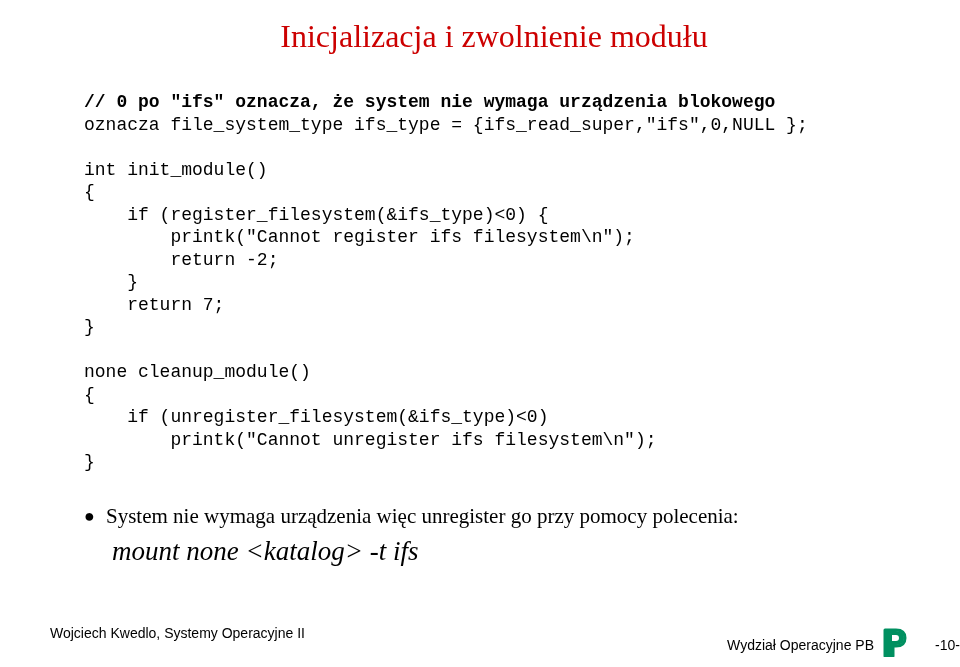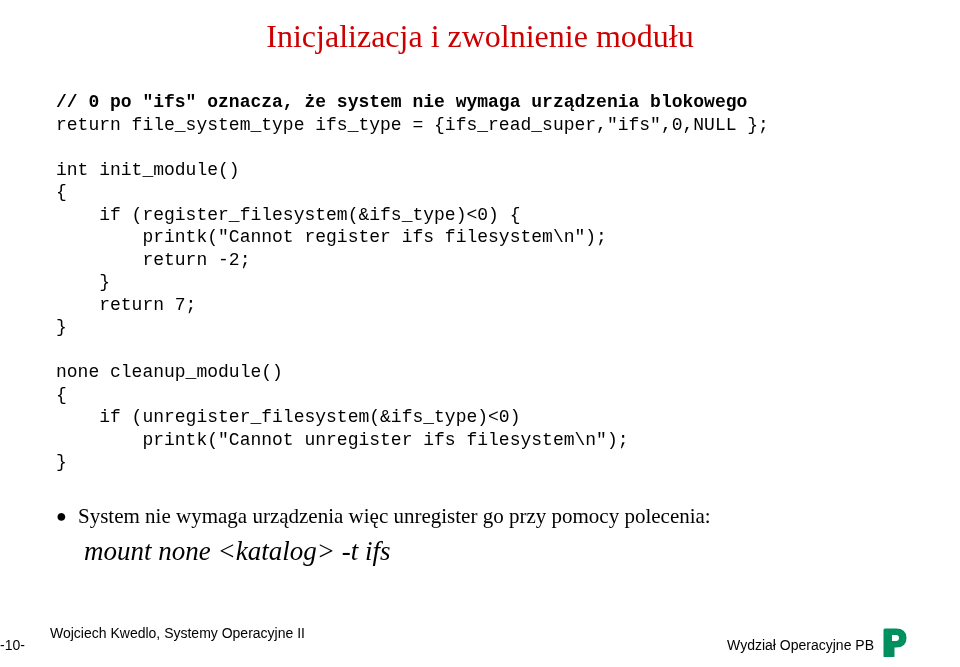--- a/index.html
+++ b/index.html
@@ -11,21 +11,21 @@
     font-family: "Times New Roman", Times, serif;
     color: #000000;
     position: relative;
     overflow: hidden;
   }
   .slide {
     width: 960px;
     height: 667px;
     position: relative;
     box-sizing: border-box;
-    padding: 18px 50px 0 50px;
+    padding: 18px 50px 0 78px;
   }
   .title {
     color: #cc0000;
     font-size: 32px;
     text-align: center;
     margin: 0 0 36px 0;
     font-weight: normal;
   }
   .code {
     font-family: "Courier New", Courier, monospace;
@@ -69,40 +69,40 @@
     left: 0;
     bottom: 14px;
     width: 960px;
     box-sizing: border-box;
     padding: 0 50px;
     font-family: Arial, Helvetica, sans-serif;
     font-size: 14px;
     color: #000000;
   }
   .footer-left { position: absolute; left: 50px; bottom: 12px; }
-  .footer-center { position: absolute; left: 0; width: 960px; text-align: left; bottom: 0; }
+  .footer-center { position: absolute; left: 0; width: 960px; text-align: right; bottom: 0; }
   .footer-right { position: absolute; right: 86px; bottom: 0; }
   .logo {
     position: absolute;
     right: 50px;
     bottom: 10px;
     width: 28px;
     height: 30px;
   }
   .logo svg { display: block; }
 </style>
 </head>
 <body>
 
 <div class="slide">
 
   <h1 class="title">Inicjalizacja i zwolnienie modułu</h1>
 
   <div class="code"><span class="comment">// 0 po "ifs" oznacza, że system nie wymaga urządzenia blokowego</span>
-<span>return file_system_type ifs_type = {ifs_read_super,"ifs",0,NULL };</span>
+<span>oznacza file_system_type ifs_type = {ifs_read_super,"ifs",0,NULL };</span>
 <span></span>
 <span>int init_module()</span>
 <span>{</span>
 <span>    if (register_filesystem(&amp;ifs_type)&lt;0) {</span>
 <span>        printk("Cannot register ifs filesystem\n");</span>
 <span>        return -2;</span>
 <span>    }</span>
 <span>    return 7;</span>
 <span>}</span>
 <span></span>

